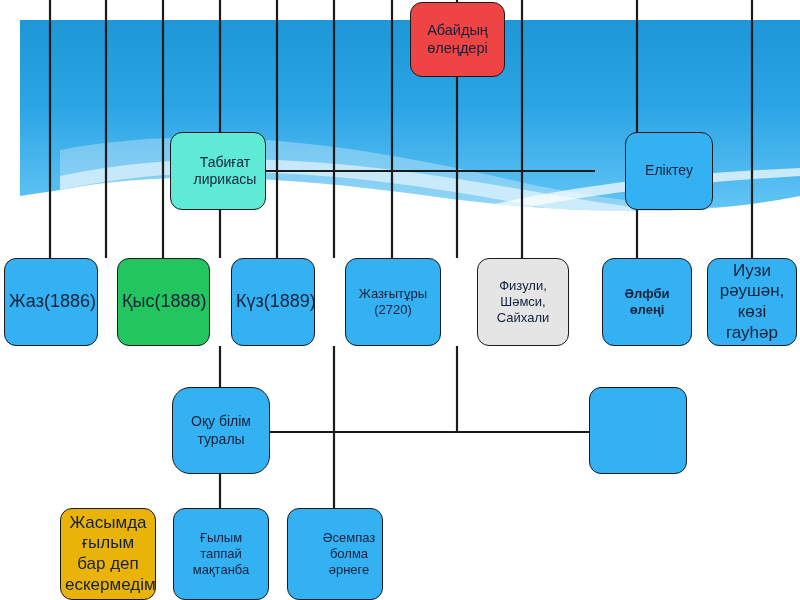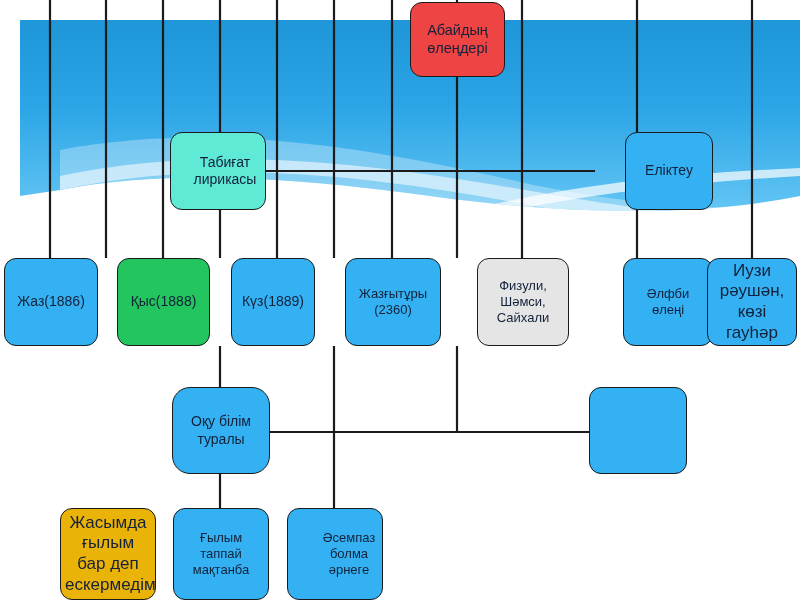--- a/index.html
+++ b/index.html
@@ -52,21 +52,21 @@
     white-space: pre-line;
     z-index: 5;
   }
   .node-label {
     display: block;
     width: 100%;
     white-space: pre-line;
   }
   .n-root     { font-size: 14.5px; }
   .n-branch   { font-size: 14px; }
-  .n-leaf     { font-size: 14px; }
+  .n-leaf     { font-size: 18px; }
   .n-leaf-sm  { font-size: 13px; }
   .n-leaf-xs  { font-size: 17px; }
 </style>
 </head>
 <body>
 
 <div id="stage">
 
   <svg id="banner-layer" viewBox="0 0 800 600" width="800" height="600" xmlns="http://www.w3.org/2000/svg">
     <defs>
@@ -132,25 +132,25 @@
   <div id="nodes-host">
       <div class="node n-root" style="left: 410px; top: 2px; width: 95px; height: 75px; background: #ef4444; border-color: rgb(27, 27, 27); color: rgb(20, 33, 58);"><span class="node-label">Абайдың
 өлеңдері</span></div>
       <div class="node n-branch" style="left: 170px; top: 132px; width: 96px; height: 78px; background: #5eead4; border-color: rgb(27, 27, 27); color: rgb(20, 33, 58); padding-left: 18px;"><span class="node-label">Табиғат
 лирикасы</span></div>
       <div class="node n-branch" style="left: 593px; top: 132px; width: 88px; height: 78px; background: rgb(51, 177, 242); border-color: rgb(27, 27, 27); color: rgb(20, 33, 58); margin-left: 32px;"><span class="node-label">Еліктеу</span></div>
       <div class="node n-leaf" style="left: 4px; top: 258px; width: 94px; height: 88px; background: rgb(51, 177, 242); border-color: rgb(27, 27, 27); color: rgb(20, 33, 58);"><span class="node-label">Жаз(1886)</span></div>
       <div class="node n-leaf" style="left: 117px; top: 258px; width: 93px; height: 88px; background: #22c55e; border-color: rgb(27, 27, 27); color: rgb(20, 33, 58);"><span class="node-label">Қыс(1888)</span></div>
       <div class="node n-leaf" style="left: 231px; top: 258px; width: 84px; height: 88px; background: rgb(51, 177, 242); border-color: rgb(27, 27, 27); color: rgb(20, 33, 58);"><span class="node-label">Күз(1889)</span></div>
       <div class="node n-leaf-sm" style="left: 345px; top: 258px; width: 96px; height: 88px; background: rgb(51, 177, 242); border-color: rgb(27, 27, 27); color: rgb(20, 33, 58);"><span class="node-label">Жазғытұры
-(2360)</span></div>
+(2720)</span></div>
       <div class="node n-leaf-sm" style="left: 477px; top: 258px; width: 92px; height: 88px; background: #e5e5e5; border-color: rgb(27, 27, 27); color: rgb(20, 33, 58);"><span class="node-label">Физули,
 Шәмси,
 Сайхали</span></div>
-      <div class="node n-leaf-sm" style="left: 623px; top: 258px; width: 90px; height: 88px; background: rgb(51, 177, 242); border-color: rgb(27, 27, 27); color: rgb(20, 33, 58);"><span class="node-label">Әлфби
+      <div class="node n-leaf-sm" style="left: 602px; top: 258px; width: 90px; height: 88px; background: rgb(51, 177, 242); border-color: rgb(27, 27, 27); color: rgb(20, 33, 58); font-weight: bold;"><span class="node-label">Әлфби
 өлеңі</span></div>
       <div class="node n-leaf-xs" style="left: 707px; top: 258px; width: 90px; height: 88px; background: rgb(51, 177, 242); border-color: rgb(27, 27, 27); color: rgb(20, 33, 58);"><span class="node-label">Иузи
 рәушән,
 көзі гауһәр</span></div>
       <div class="node n-branch" style="left: 172px; top: 387px; width: 98px; height: 87px; background: rgb(51, 177, 242); border-color: rgb(27, 27, 27); color: rgb(20, 33, 58); border-radius: 18px;"><span class="node-label">Оқу білім
 туралы</span></div>
       <div class="node n-branch" style="left: 589px; top: 387px; width: 98px; height: 87px; background: rgb(51, 177, 242); border-color: rgb(27, 27, 27); color: rgb(20, 33, 58);"><span class="node-label"></span></div>
       <div class="node n-leaf-xs" style="left: 60px; top: 508px; width: 96px; height: 92px; background: #eab308; border-color: rgb(27, 27, 27); color: rgb(20, 33, 58);"><span class="node-label">Жасымда
 ғылым
 бар деп

